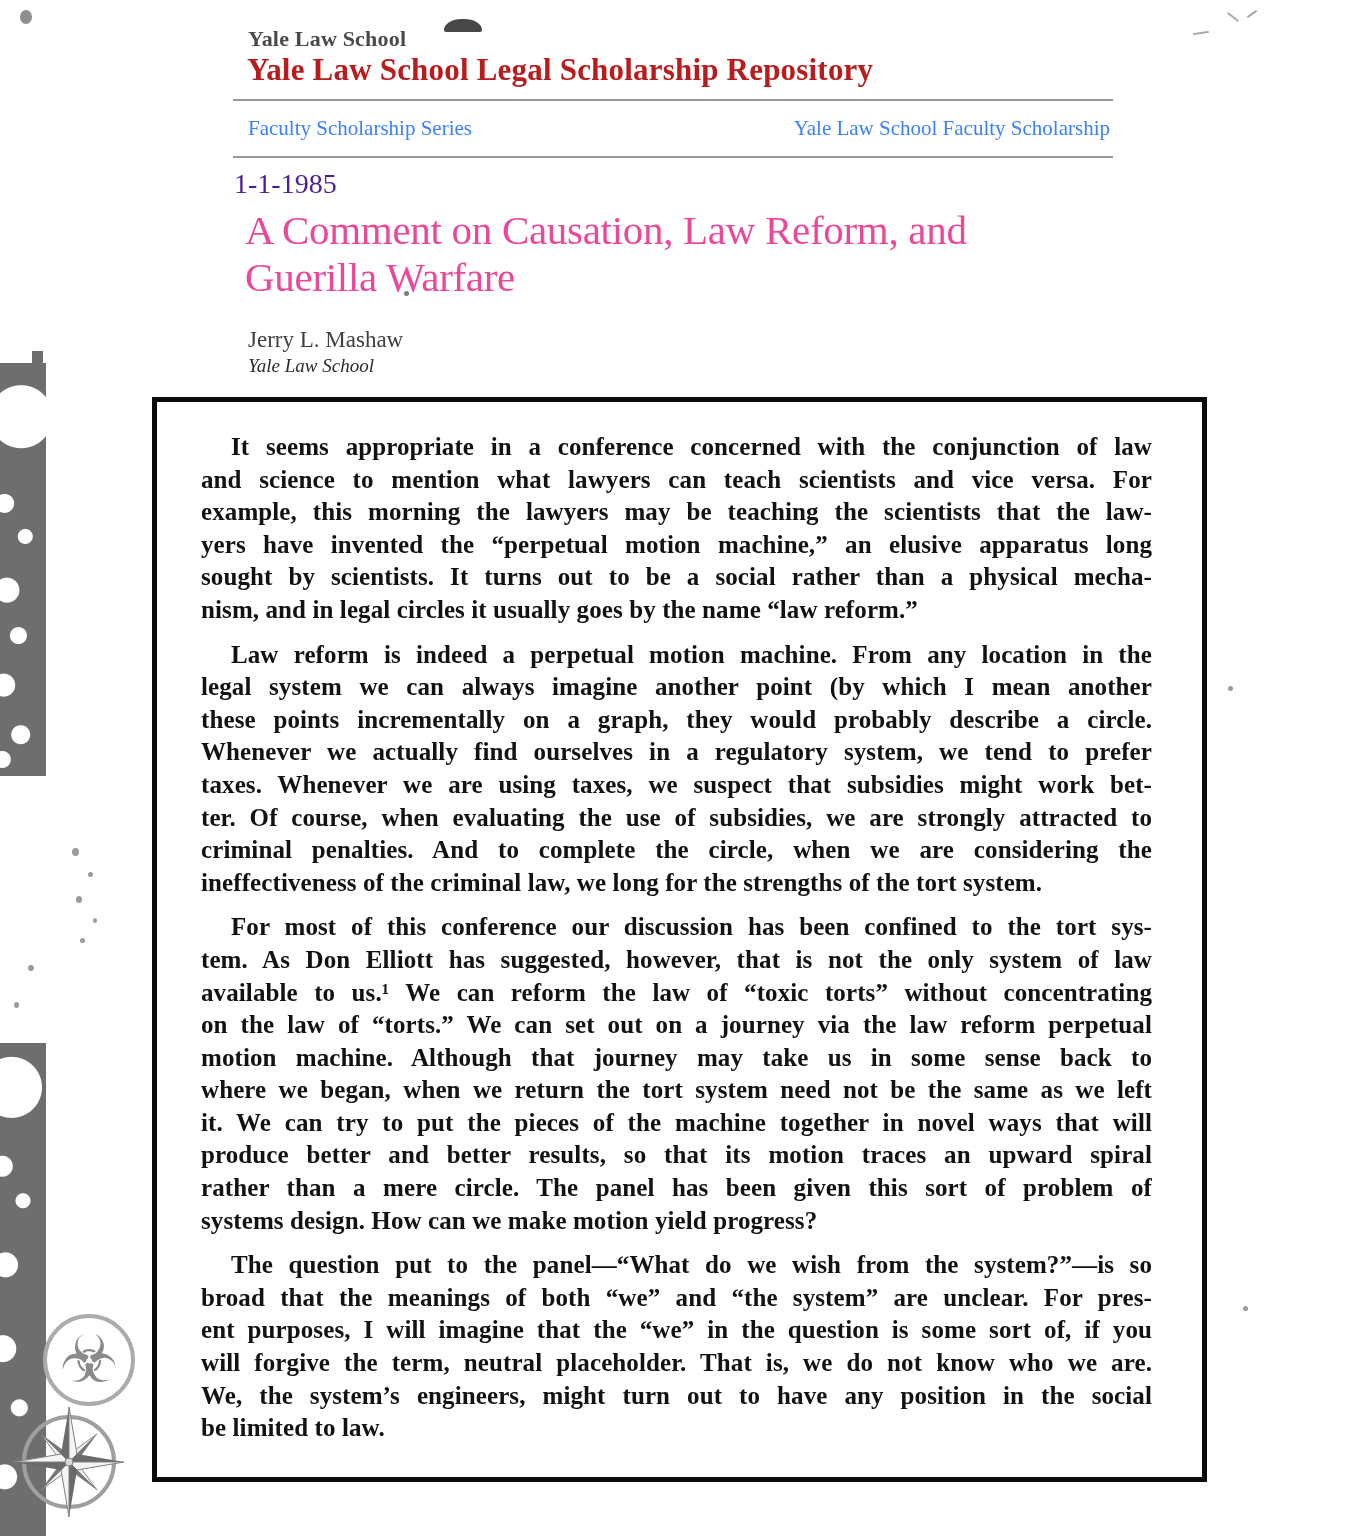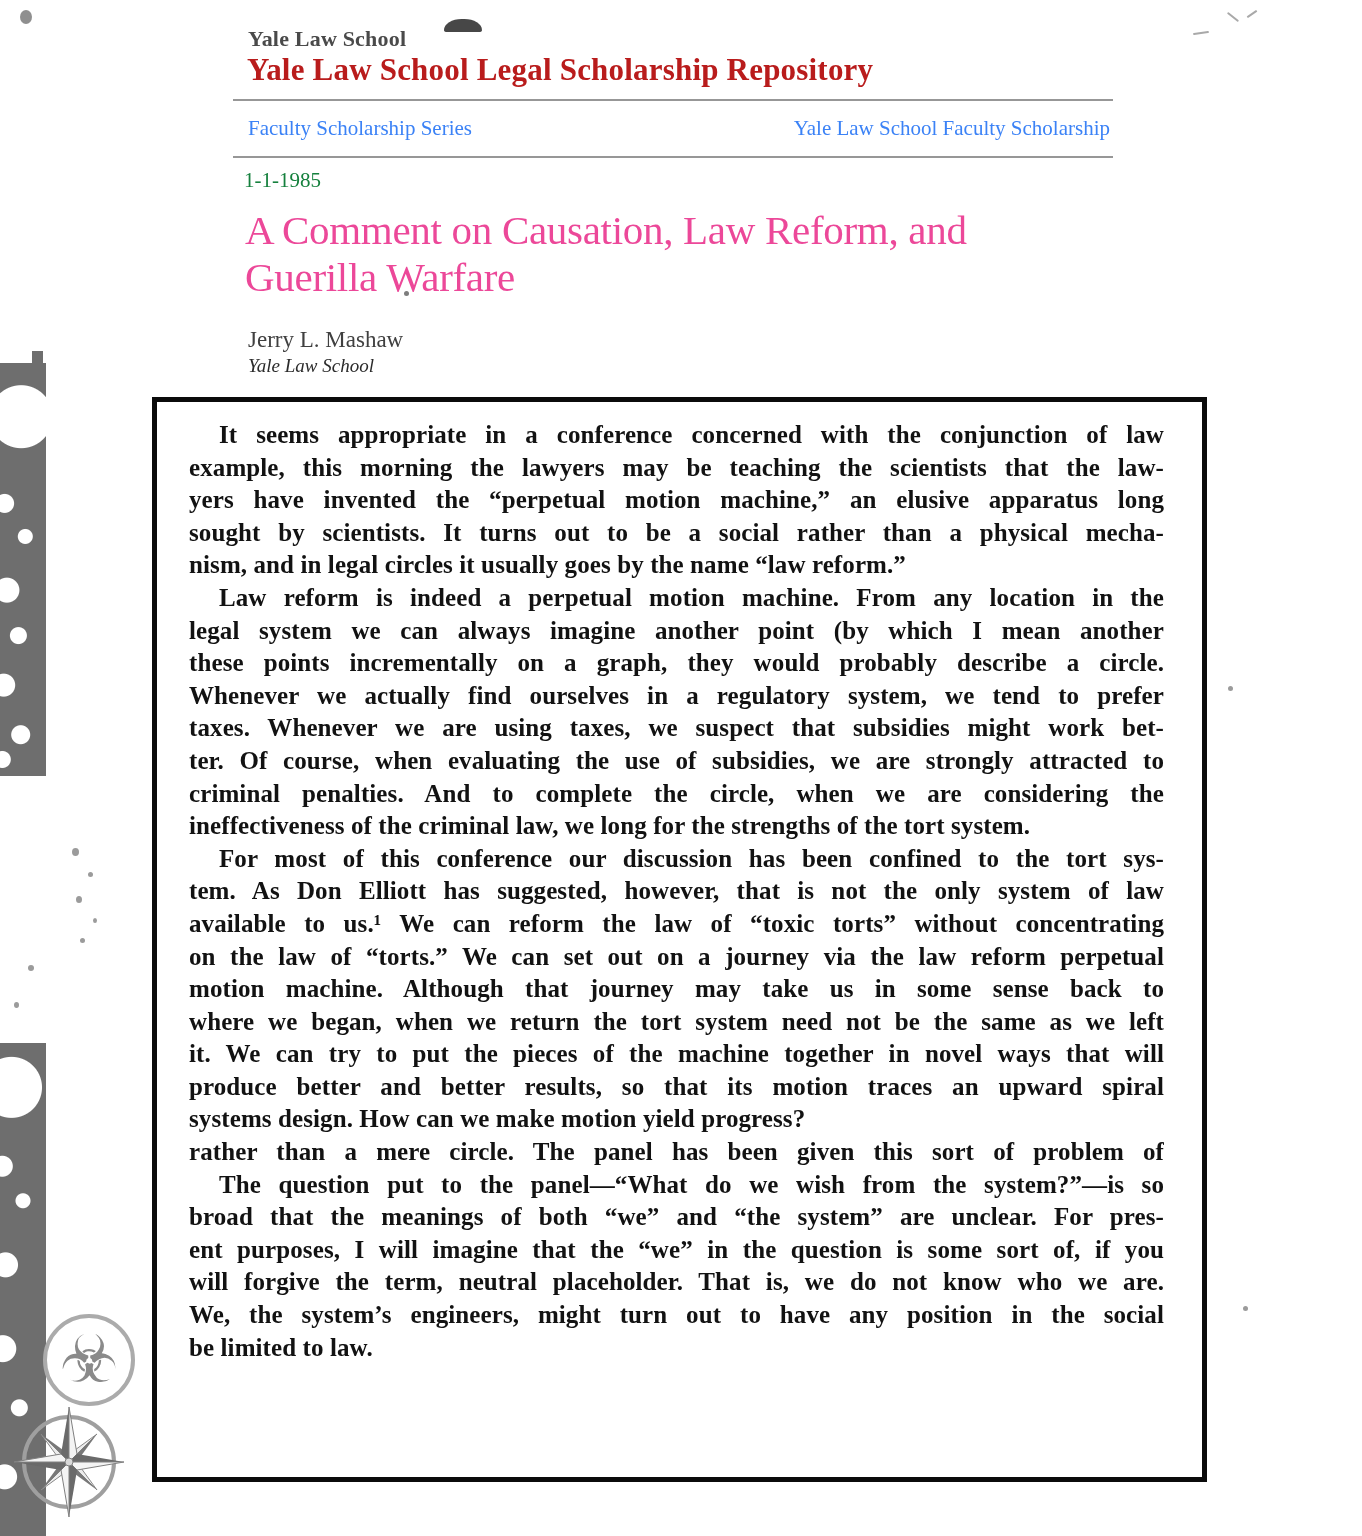--- a/index.html
+++ b/index.html
@@ -20,22 +20,22 @@
   }
   .rule { position:absolute; left:233px; width:880px; height:2px; background:#979797; }
   .rule-1 { top:99px; }
   .rule-2 { top:156px; }
   .series-row {
     position:absolute; left:248px; top:116px; width:862px;
     display:flex; justify-content:space-between;
     font-size:21px; color:#3b82f6;
   }
   .hdr-date {
-    position:absolute; left:244px; top:168px;
-    font-size:21px; color:#15803d;
+    position:absolute; left:234px; top:168px;
+    font-size:28px; color:#4c1d95;
   }
   .art-title {
     position:absolute; left:245px; top:207px;
     font-size:41px; line-height:47px; font-weight:normal; color:#ec4899;
     letter-spacing:-0.3px;
   }
   .art-author {
     position:absolute; left:248px; top:327px;
     font-size:23px; color:#404040;
   }
@@ -43,21 +43,21 @@
     position:absolute; left:248px; top:355px;
     font-size:19px; font-style:italic; color:#2b2b2b;
   }
 
   
   .text-box {
     position:absolute; left:152px; top:397px; width:1055px; height:1085px;
     border:5px solid #0b0b0b; box-sizing:border-box; background:#ffffff;
     padding:17px 38px 0 32px;
   }
-  .para { margin:0; }
+  .para { margin:12px; }
   .line {
     font-size:25px; font-weight:bold; color:#121212;
     height:32.6px; line-height:32.6px; overflow:hidden;
     text-align:justify; text-align-last:justify;
     letter-spacing:.1px;
   }
   .line.first { text-indent:30px; }
   .line.last  { text-align-last:left; }
 
   
@@ -126,20 +126,21 @@
     <div>A Comment on Causation, Law Reform, and</div>
     <div>Guerilla Warfare</div>
   </div>
   <div class="art-author">Jerry L. Mashaw</div>
   <div class="art-affil">Yale Law School</div>
 
   <div class="text-box">
     <div>
         <div class="para">
           <div class="line first">It seems appropriate in a conference concerned with the conjunction of law</div>
+          <div class="line">and science to mention what lawyers can teach scientists and vice versa. For</div>
           <div class="line">example, this morning the lawyers may be teaching the scientists that the law-</div>
           <div class="line">yers have invented the “perpetual motion machine,” an elusive apparatus long</div>
           <div class="line">sought by scientists. It turns out to be a social rather than a physical mecha-</div>
           <div class="line last">nism, and in legal circles it usually goes by the name “law reform.”</div>
         </div>
         <div class="para">
           <div class="line first">Law reform is indeed a perpetual motion machine. From any location in the</div>
           <div class="line">legal system we can always imagine another point (by which I mean another</div>
           <div class="line">these points incrementally on a graph, they would probably describe a circle.</div>
           <div class="line">Whenever we actually find ourselves in a regulatory system, we tend to prefer</div>
@@ -150,22 +151,22 @@
         </div>
         <div class="para">
           <div class="line first">For most of this conference our discussion has been confined to the tort sys-</div>
           <div class="line">tem. As Don Elliott has suggested, however, that is not the only system of law</div>
           <div class="line">available to us.¹ We can reform the law of “toxic torts” without concentrating</div>
           <div class="line">on the law of “torts.” We can set out on a journey via the law reform perpetual</div>
           <div class="line">motion machine. Although that journey may take us in some sense back to</div>
           <div class="line">where we began, when we return the tort system need not be the same as we left</div>
           <div class="line">it. We can try to put the pieces of the machine together in novel ways that will</div>
           <div class="line">produce better and better results, so that its motion traces an upward spiral</div>
+          <div class="line">rather than a mere circle. The panel has been given this sort of problem of</div>
           <div class="line last">systems design. How can we make motion yield progress?</div>
-          <div class="line">rather than a mere circle. The panel has been given this sort of problem of</div>
         </div>
         <div class="para">
           <div class="line first">The question put to the panel—“What do we wish from the system?”—is so</div>
           <div class="line">broad that the meanings of both “we” and “the system” are unclear. For pres-</div>
           <div class="line">ent purposes, I will imagine that the “we” in the question is some sort of, if you</div>
           <div class="line">will forgive the term, neutral placeholder. That is, we do not know who we are.</div>
           <div class="line">We, the system’s engineers, might turn out to have any position in the social</div>
           <div class="line last">be limited to law.</div>
         </div>
       </div>

